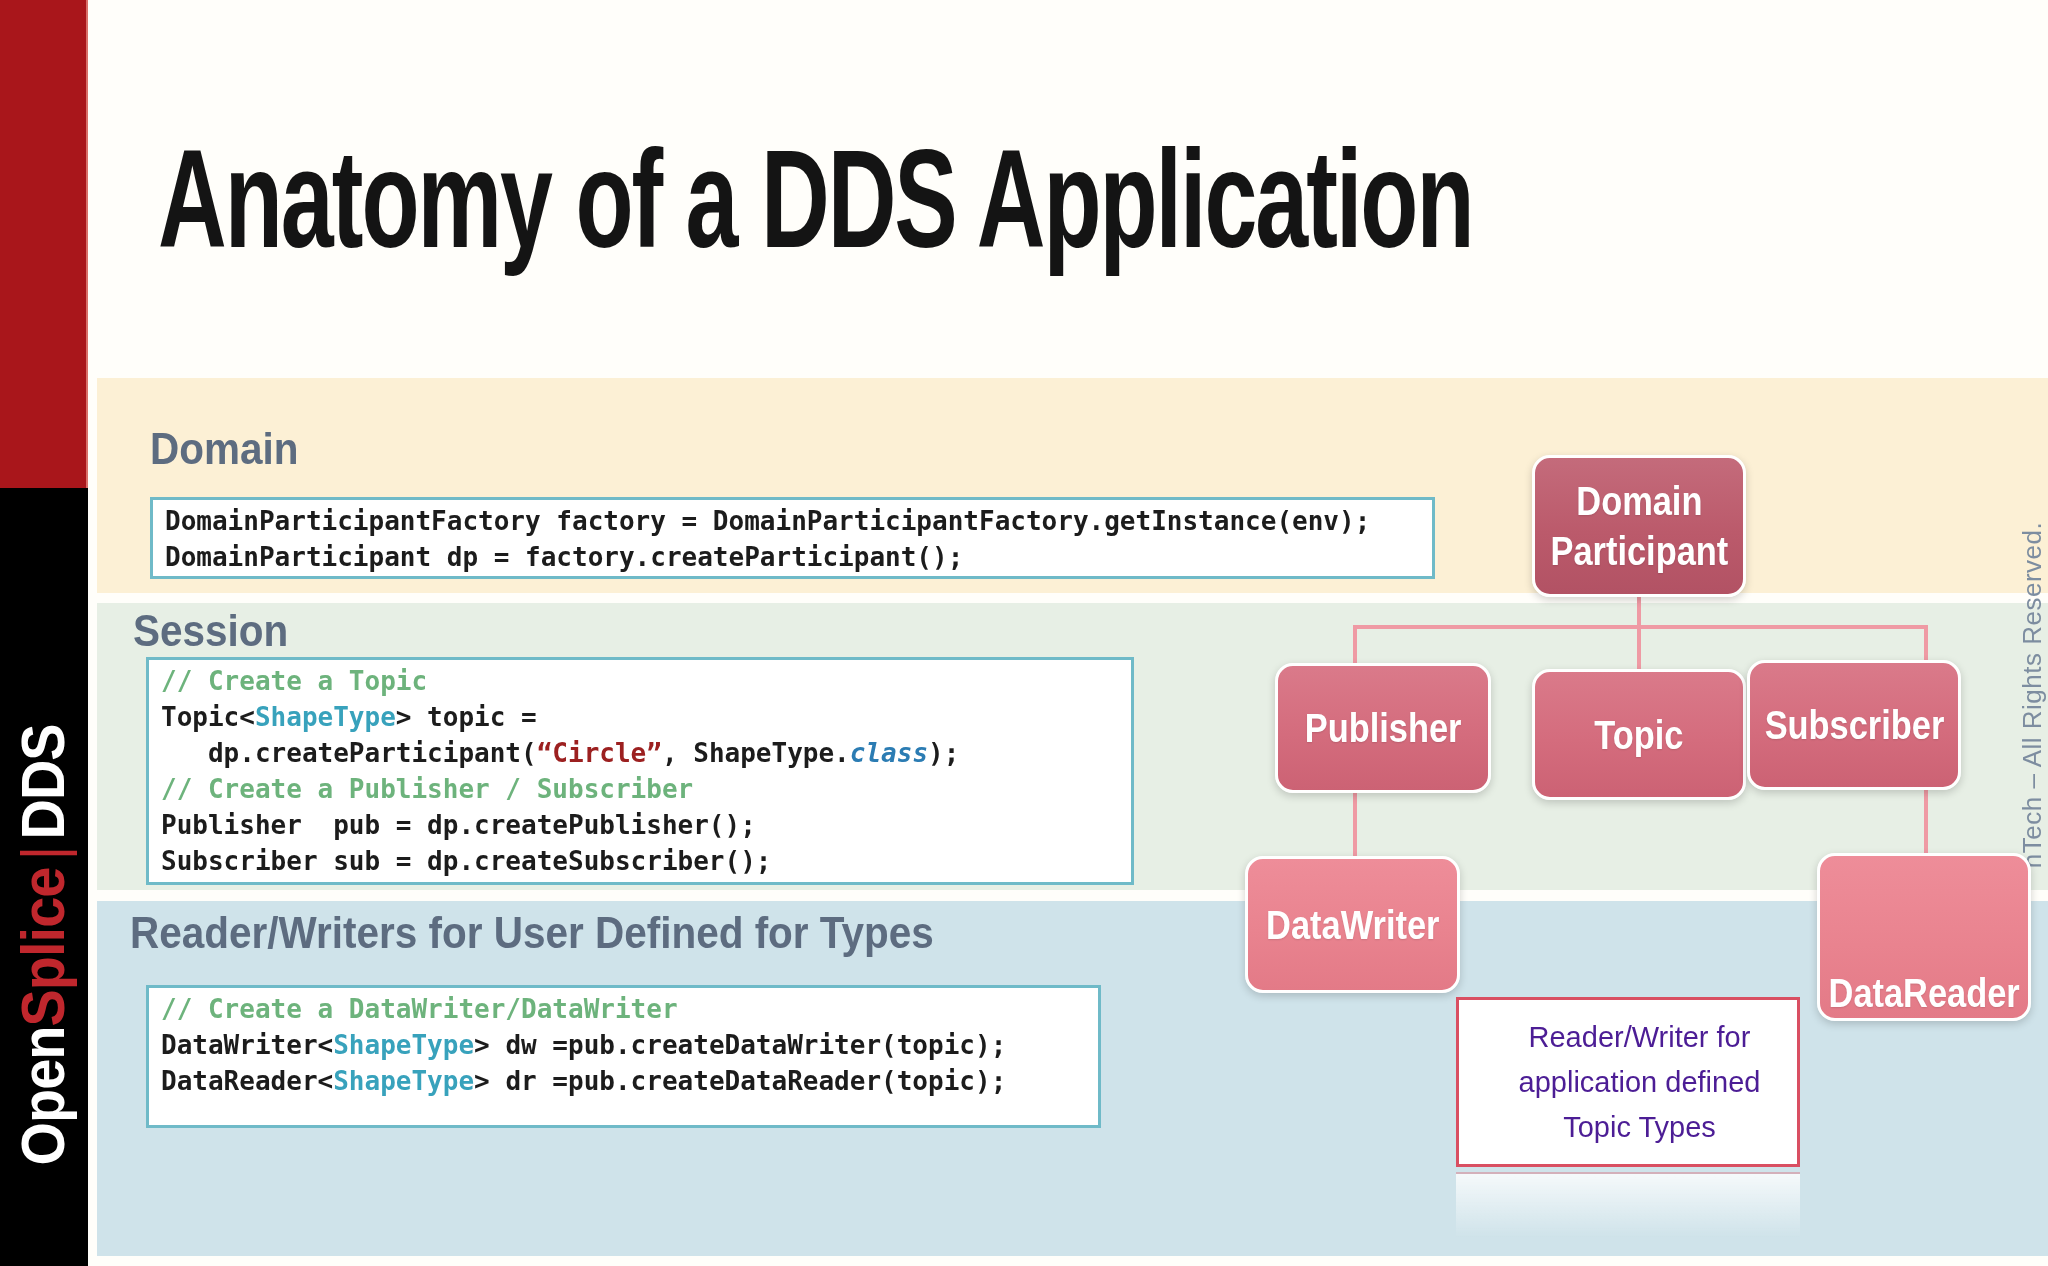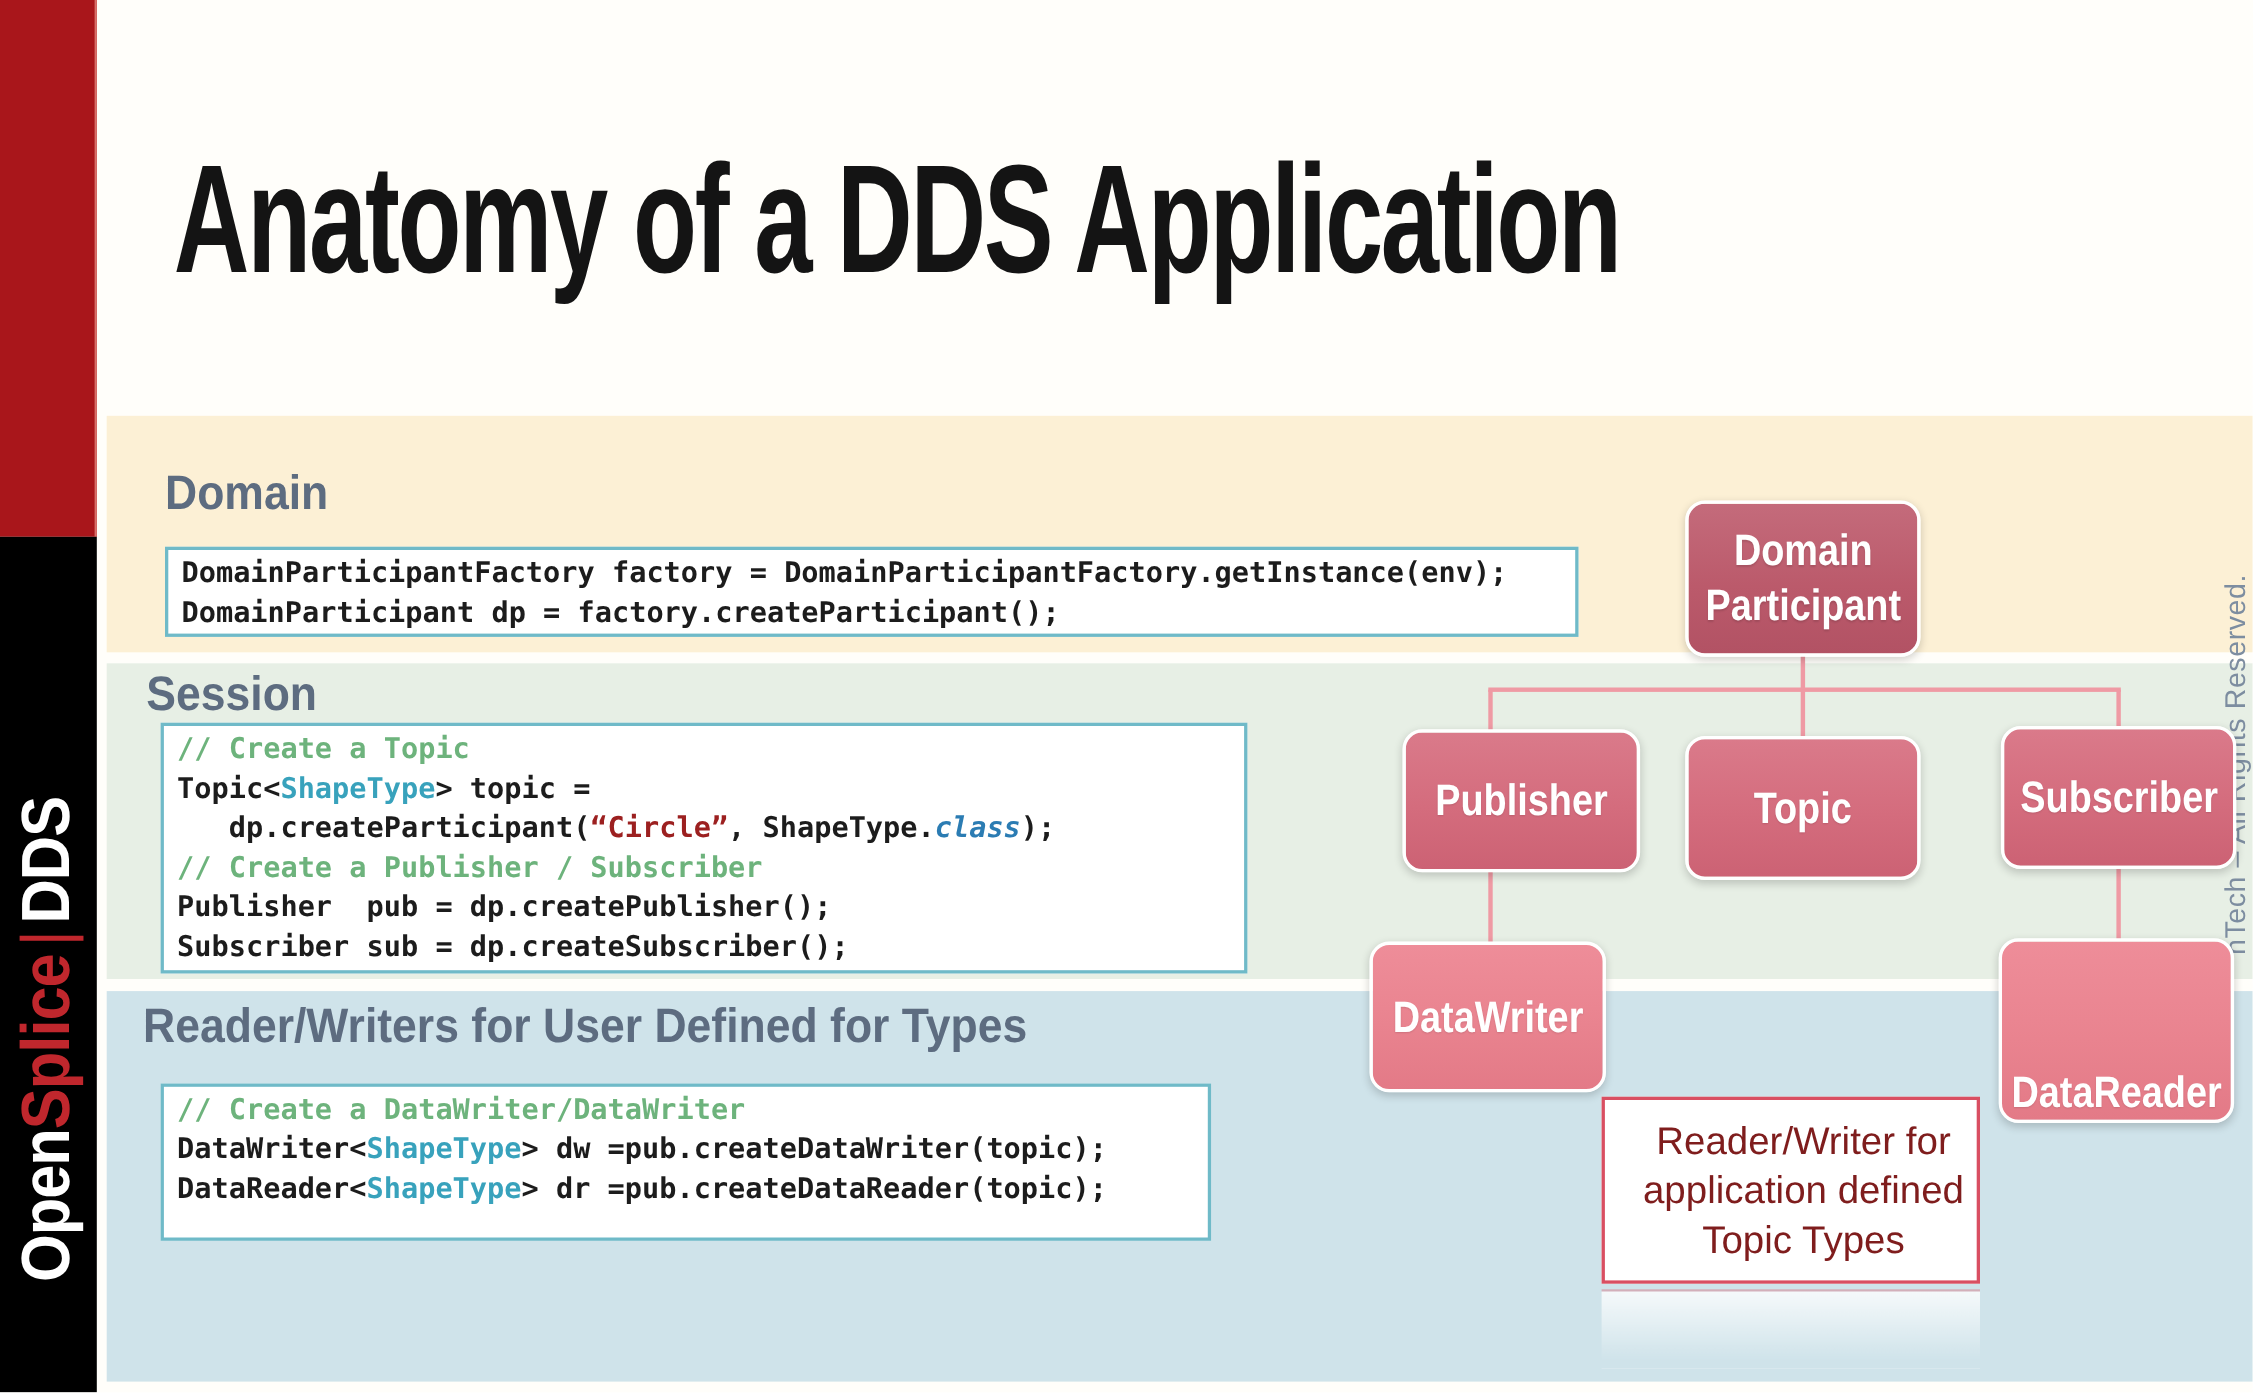--- a/index.html
+++ b/index.html
@@ -55,28 +55,28 @@
         display:flex;align-items:center;justify-content:center;text-align:center;
         color:#ffffff;font-weight:700;box-shadow:0 3px 8px rgba(0,0,0,0.18);box-sizing:border-box;}
   .dbox .lbl{display:inline-block;transform:scaleX(0.86);transform-origin:center;
         font-size:40px;line-height:50px;white-space:pre-line;text-shadow:0 1px 2px rgba(0,0,0,0.12);}
   .shade-dark {background:linear-gradient(180deg,#c46b7b 0%,#bb5a6b 55%,#b25264 100%);}
   .shade-mid  {background:linear-gradient(180deg,#da7a8a 0%,#d46c7d 55%,#cc6274 100%);}
   .shade-light{background:linear-gradient(180deg,#ee8d99 0%,#e9838f 55%,#e37a87 100%);}
   .b-dp {left:1532px;top:455px;width:214px;height:142px;}
   .b-pub{left:1247px;top:663px;width:216px;height:130px;margin-left:28px;}
   .b-top{left:1532px;top:669px;width:214px;height:131px;}
-  .b-sub{left:1819px;top:660px;width:214px;height:130px;}
+  .b-sub{left:1747px;top:660px;width:214px;height:130px;}
   .b-dw {left:1245px;top:856px;width:215px;height:137px;}
   .b-dr {left:1817px;top:853px;width:214px;height:168px;align-items:flex-end;}
 
   .note-box{position:absolute;left:1456px;top:997px;width:344px;height:170px;background:#ffffff;
         border:3px solid #d94f62;z-index:3;display:flex;align-items:center;justify-content:center;
         text-align:center;box-sizing:border-box;}
-  .note-box .note-text{font-size:35px;line-height:45px;color:#7f1d1d;white-space:pre-line;margin-left:23px;}
+  .note-box .note-text{font-size:29px;line-height:45px;color:#4c1d95;white-space:pre-line;margin-left:23px;}
   .note-reflection{position:absolute;left:1456px;top:1172px;width:344px;height:70px;z-index:2;
         background:linear-gradient(180deg,rgba(255,255,255,0.8) 0%,rgba(255,255,255,0) 90%);
         border-top:2px solid rgba(217,79,98,0.35);}
 
   
   .watermark{position:absolute;left:1771px;top:681px;width:520px;height:28px;
         transform:rotate(-90deg);font-size:26px;color:#7d8da0;text-align:center;
         white-space:nowrap;z-index:1;letter-spacing:0.5px;}
 </style>
 </head>

